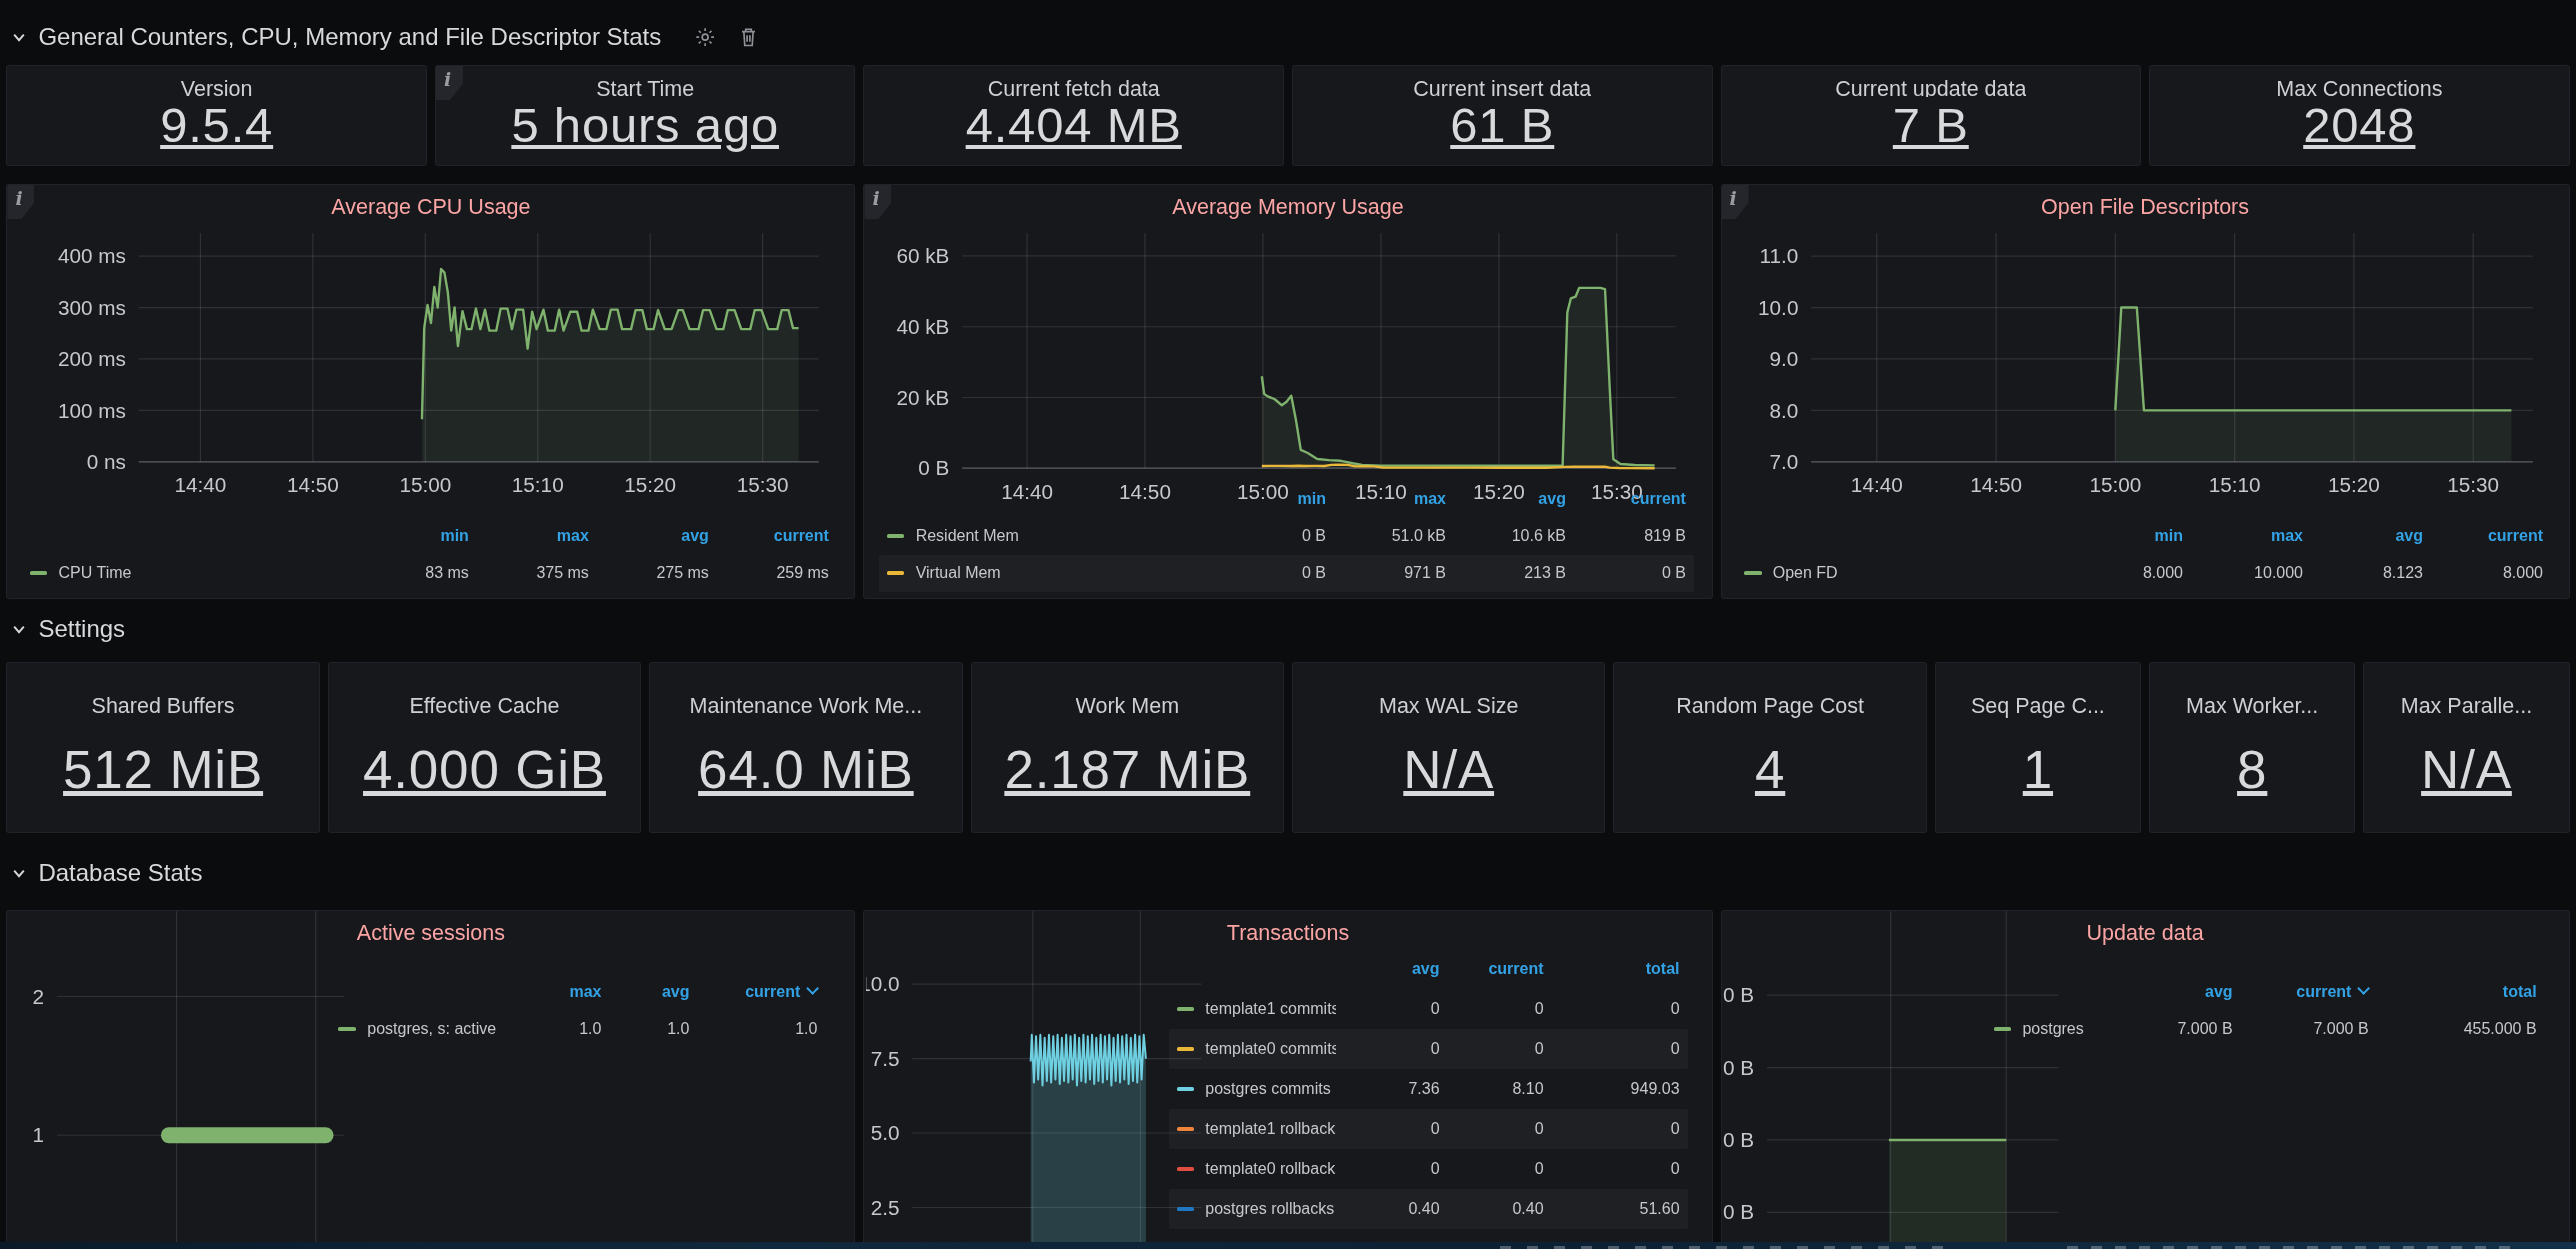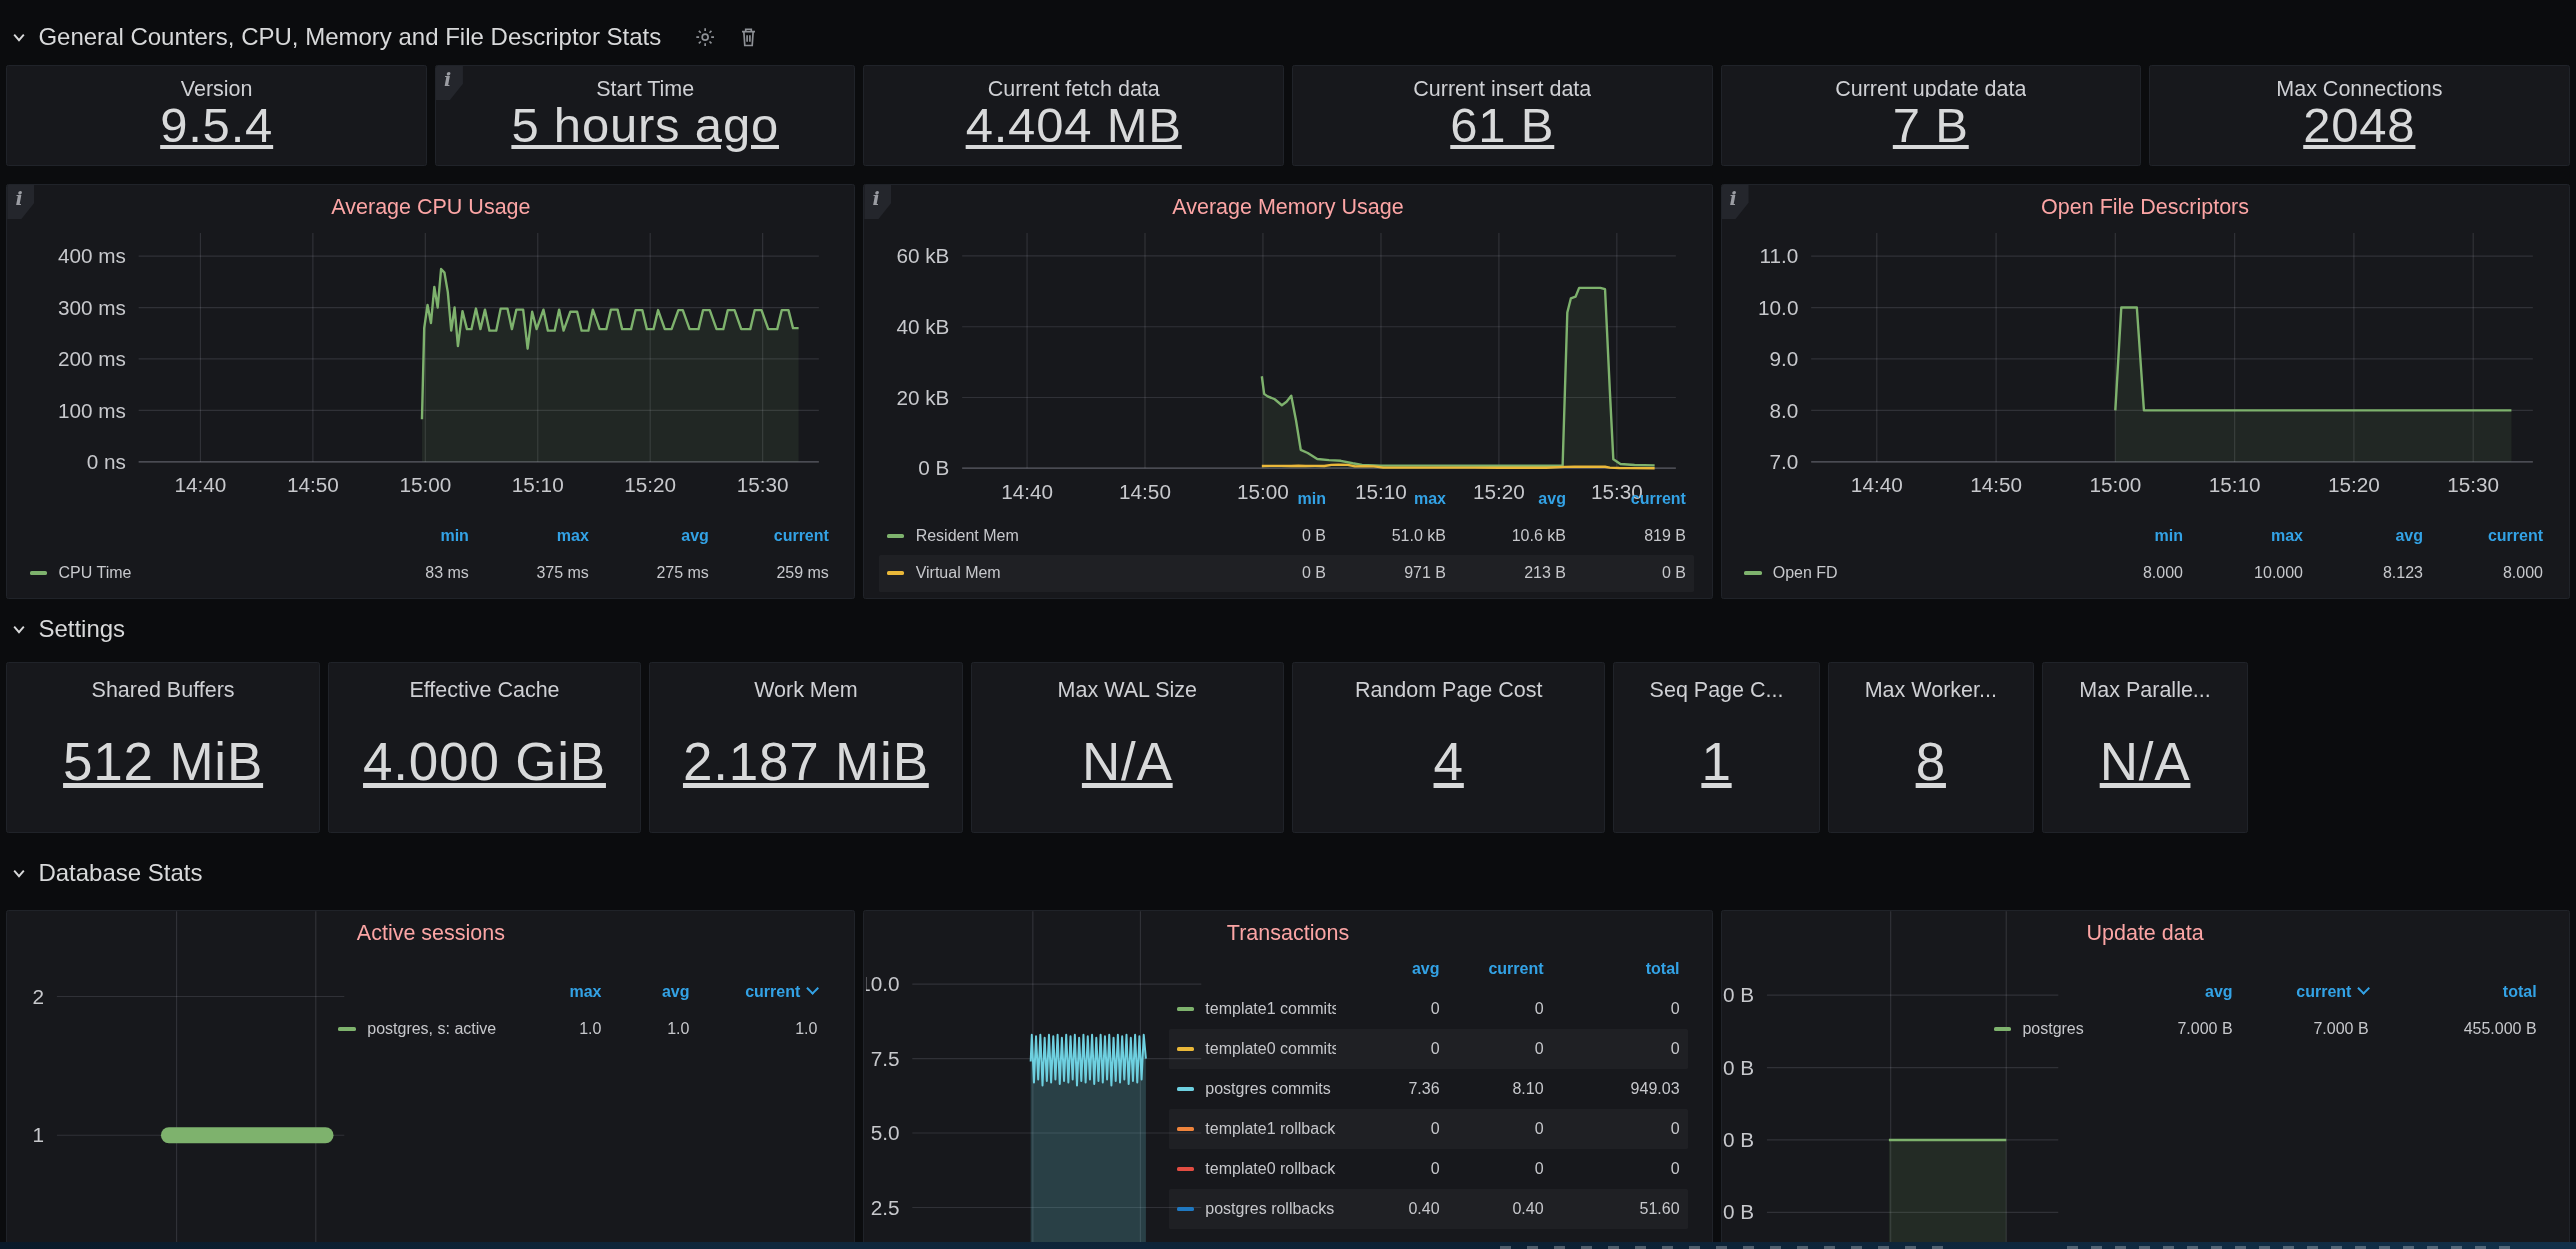--- a/index.html
+++ b/index.html
@@ -23,21 +23,21 @@
   .span3{grid-column:span 3;} .span2{grid-column:span 2;}
 
   .panel{position:relative;background:#17181c;border:0.8px solid #202329;border-radius:2.4px;overflow:hidden;}
   .p-title{position:absolute;top:9.6px;left:48px;right:48px;text-align:center;font-size:21.5px;font-weight:500;color:#fca5a5;white-space:nowrap;overflow:hidden;}
 
   
   .stat{display:flex;flex-direction:column;align-items:center;}
   .stat .s-title{margin-top:11px;font-size:21.5px;color:#cfd0d4;white-space:nowrap;overflow:hidden;max-width:94%;}
   .stat .s-value{flex:1;display:flex;align-items:center;font-size:49px;font-weight:500;color:#d8d9da;letter-spacing:0.8px;padding-bottom:12px;text-decoration:underline;}
   .settings-row .stat .s-value{font-size:53px;}
-  .settings-row .stat .s-title{margin-top:15px;text-align:center;}
+  .settings-row .stat .s-title{margin-top:31px;text-align:center;}
 
   
   .info-tab{position:absolute;top:0;left:0;width:27px;height:34px;background:#24262c;clip-path:polygon(0 0,100% 0,100% 52%,52% 100%,0 100%);z-index:3;}
   .info-tab span{position:absolute;top:1.6px;left:8px;font-family:"DejaVu Serif",serif;font-style:italic;font-weight:bold;font-size:19px;color:#9b9da3;}
 
   svg.chart{position:absolute;left:1.6px;display:block;}
   svg .tick{fill:#c7c8cc;font-size:26px;font-family:"Liberation Sans",sans-serif;}
 
   
   .lg{font-size:16px;color:#c7c8cc;}
@@ -289,20 +289,24 @@
   <div class="settings-row">
     <div class="panel stat span3">
       <div class="s-title">Shared Buffers</div>
       <div class="s-value">512 MiB</div>
     </div>
     <div class="panel stat span3">
       <div class="s-title">Effective Cache</div>
       <div class="s-value">4.000 GiB</div>
     </div>
     <div class="panel stat span3">
+      <div class="s-title">Maintenance Work Me...</div>
+      <div class="s-value">64.0 MiB</div>
+    </div>
+    <div class="panel stat span3">
       <div class="s-title">Work Mem</div>
       <div class="s-value">2.187 MiB</div>
     </div>
     <div class="panel stat span3">
       <div class="s-title">Max WAL Size</div>
       <div class="s-value">N/A</div>
     </div>
     <div class="panel stat span3">
       <div class="s-title">Random Page Cost</div>
       <div class="s-value">4</div>

